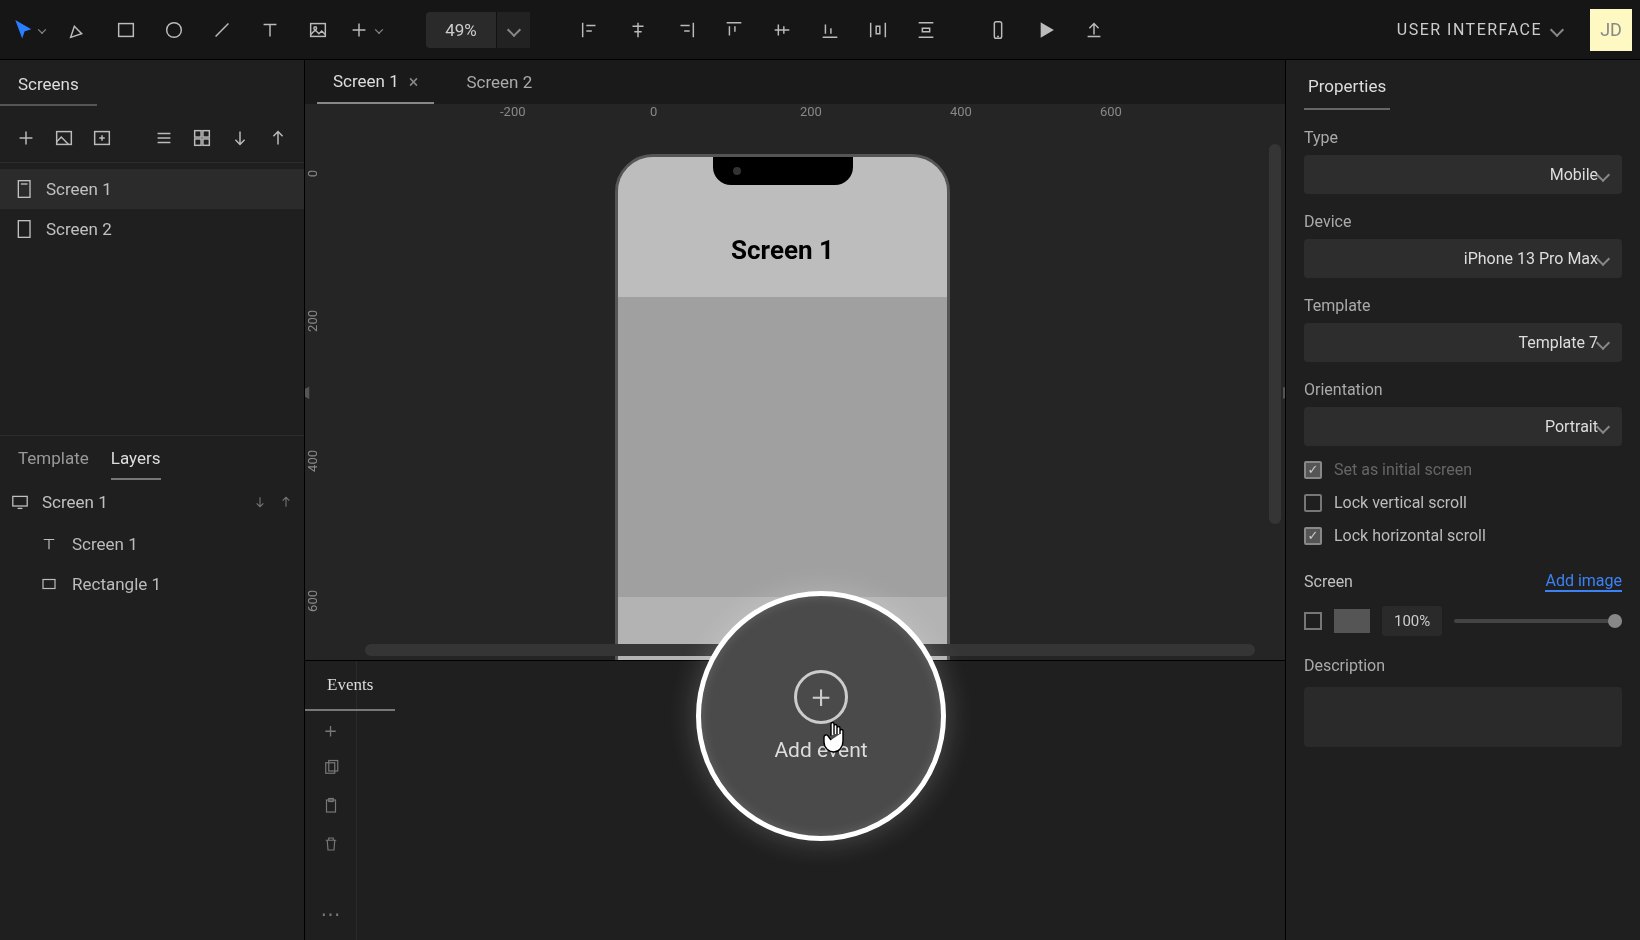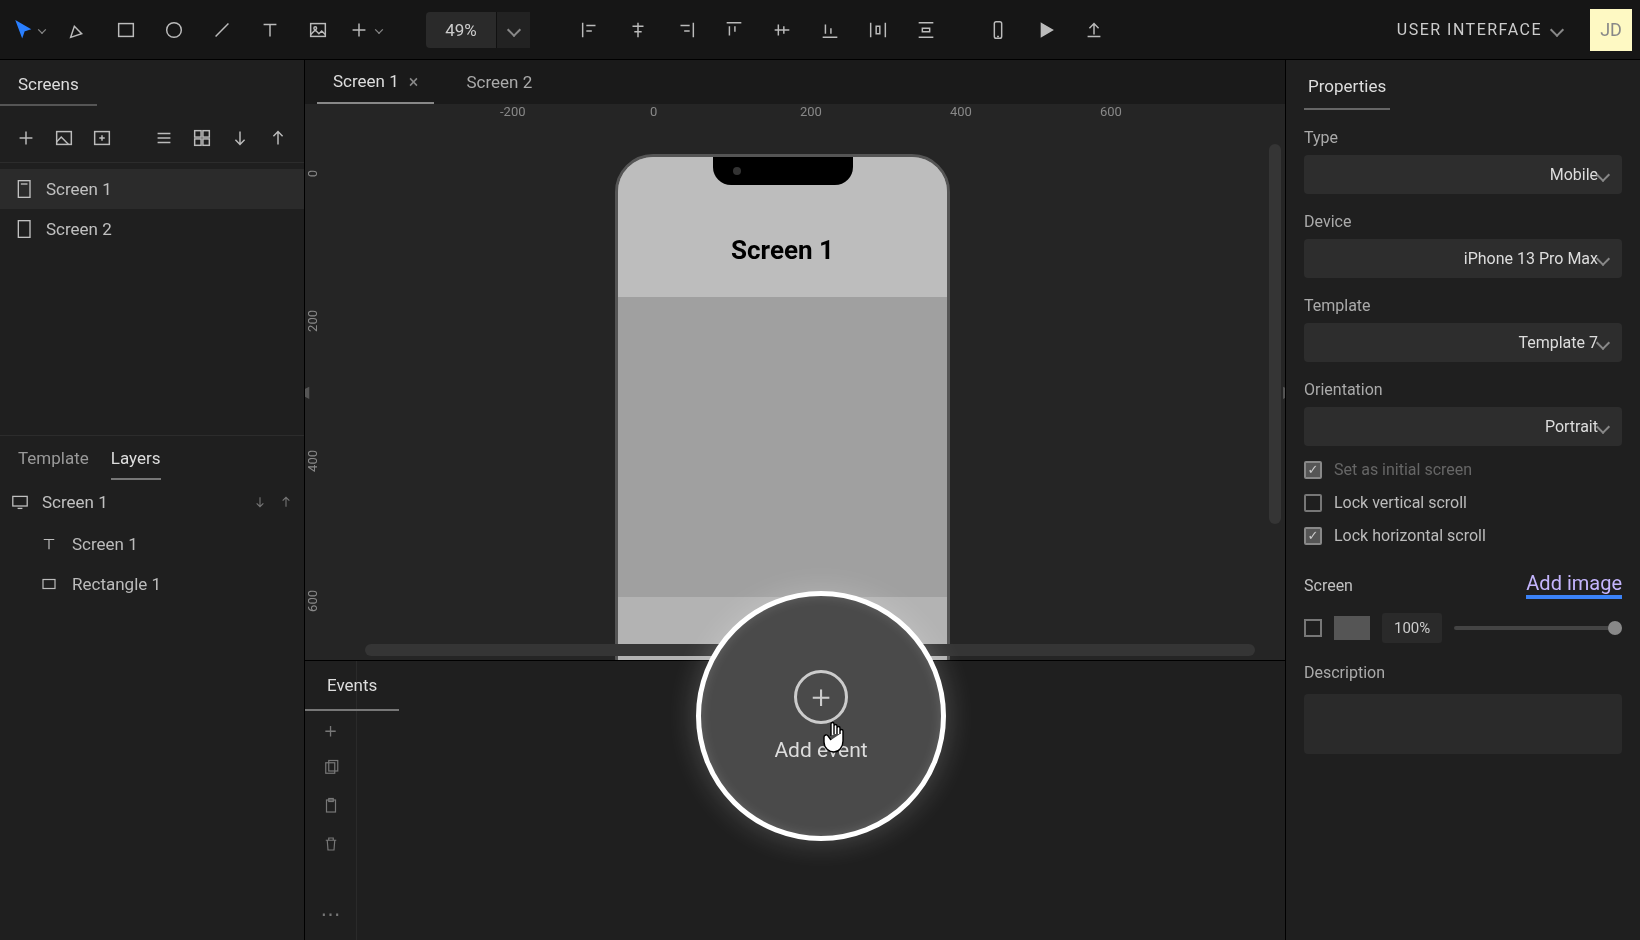--- a/index.html
+++ b/index.html
@@ -62,21 +62,21 @@
 .device-body { height:300px; background:#a0a0a0; }
 .device-footer { height:100px; background:#b3b3b3; }
 
 .canvas-scroll-v { position:absolute; right:4px; top:40px; width:12px; height:380px; background:#353535; border-radius:6px; }
 .canvas-scroll-h { position:absolute; bottom:4px; left:60px; right:30px; height:12px; background:#353535; border-radius:6px; }
 .collapse-handle { position:absolute; left:-8px; top:50%; width:10px; height:20px; color:#555; }
 .collapse-handle.right { left:auto; right:-8px; }
 
 
 .events-panel { height:280px; background:#1f1f1f; border-top:1px solid #000; display:flex; position:relative; }
-.events-tab { position:absolute; top:0; left:0; padding:14px 22px; font-size:17px; color:#ddd; border-bottom:2px solid #777; }
+.events-tab { position:absolute; top:0; left:0; padding:14px 22px; font-size:17px; color:#ddd; border-bottom:2px solid #777;font-family:Liberation Serif, serif; }
 .events-side { width:52px; border-right:1px solid #2a2a2a; display:flex; flex-direction:column; align-items:center; gap:14px; padding-top:56px; }
 .events-side .ico { color:#777; font-size:20px; cursor:pointer; }
 .events-body { flex:1; position:relative; }
 
 
 .add-event-circle { position:absolute; left:50%; top:-70px; transform:translateX(-50%); width:250px; height:250px; border-radius:50%; background:#4a4a4a; border:5px solid #fff; box-shadow:0 0 30px rgba(255,255,255,0.22), 0 0 12px rgba(255,255,255,0.15) inset; display:flex; flex-direction:column; align-items:center; justify-content:center; gap:14px; }
 .add-event-circle .plus { width:54px; height:54px; border:3px solid #ccc; border-radius:50%; display:flex; align-items:center; justify-content:center; font-size:32px; color:#ccc; }
 .add-event-circle .label { font-size:21px; color:#ddd; }
 .cursor-hand { position:absolute; left:50%; top:120px; margin-left:-4px; font-size:34px; color:#fff; }
 
@@ -84,21 +84,21 @@
 .right-panel { width:355px; background:#1f1f1f; border-left:1px solid #000; padding:0 18px 20px; overflow-y:auto; }
 .rp-tab { padding:16px 4px 12px; font-size:17px; color:#ddd; border-bottom:2px solid #666; width:fit-content; }
 .rp-sub { font-size:16px; color:#bbb; padding:14px 4px 4px; }
 .rp-label { font-size:16px; color:#aaa; margin-top:18px; margin-bottom:8px; }
 .rp-select { background:#2d2d2d; border-radius:4px; padding:10px 14px; font-size:16px; color:#ddd; display:flex; align-items:center; justify-content:flex-end; cursor:pointer; }
 .rp-check { display:flex; align-items:center; gap:12px; font-size:16px; color:#bbb; margin-top:14px; cursor:pointer; }
 .rp-check .box { width:18px; height:18px; border:2px solid #777; border-radius:2px; display:flex; align-items:center; justify-content:center; font-size:13px; color:#ccc; }
 .rp-check.on .box { background:#555; border-color:#888; }
 .rp-check.disabled { color:#666; }
 .rp-row { display:flex; align-items:center; justify-content:space-between; margin-top:26px; }
-.add-image { color:#c4b5fd; border-bottom:4px solid #3b82f6; font-size:20px; cursor:pointer; }
+.add-image { color:#3b82f6; border-bottom:2px solid #3b82f6; font-size:16px; cursor:pointer; }
 .color-row { display:flex; align-items:center; gap:12px; margin-top:14px; }
 .color-row .box { width:18px; height:18px; border:2px solid #777; }
 .color-row .swatch { width:36px; height:24px; background:#555; }
 .opacity-box { background:#2a2a2a; padding:6px 12px; border-radius:3px; font-size:15px; color:#ccc; }
 .slider { flex:1; height:4px; background:#444; position:relative; border-radius:2px; }
 .slider::after { content:''; position:absolute; right:0; top:-5px; width:14px; height:14px; background:#888; border-radius:50%; }
 .desc-box { margin-top:12px; background:#2a2a2a; height:60px; border-radius:4px; }
 
 svg { fill:none; stroke:currentColor; stroke-width:1.6; }
 .chev::after{content:'';display:inline-block;width:8px;height:8px;border-right:2px solid #888;border-bottom:2px solid #888;transform:rotate(45deg);margin-top:-4px;}

